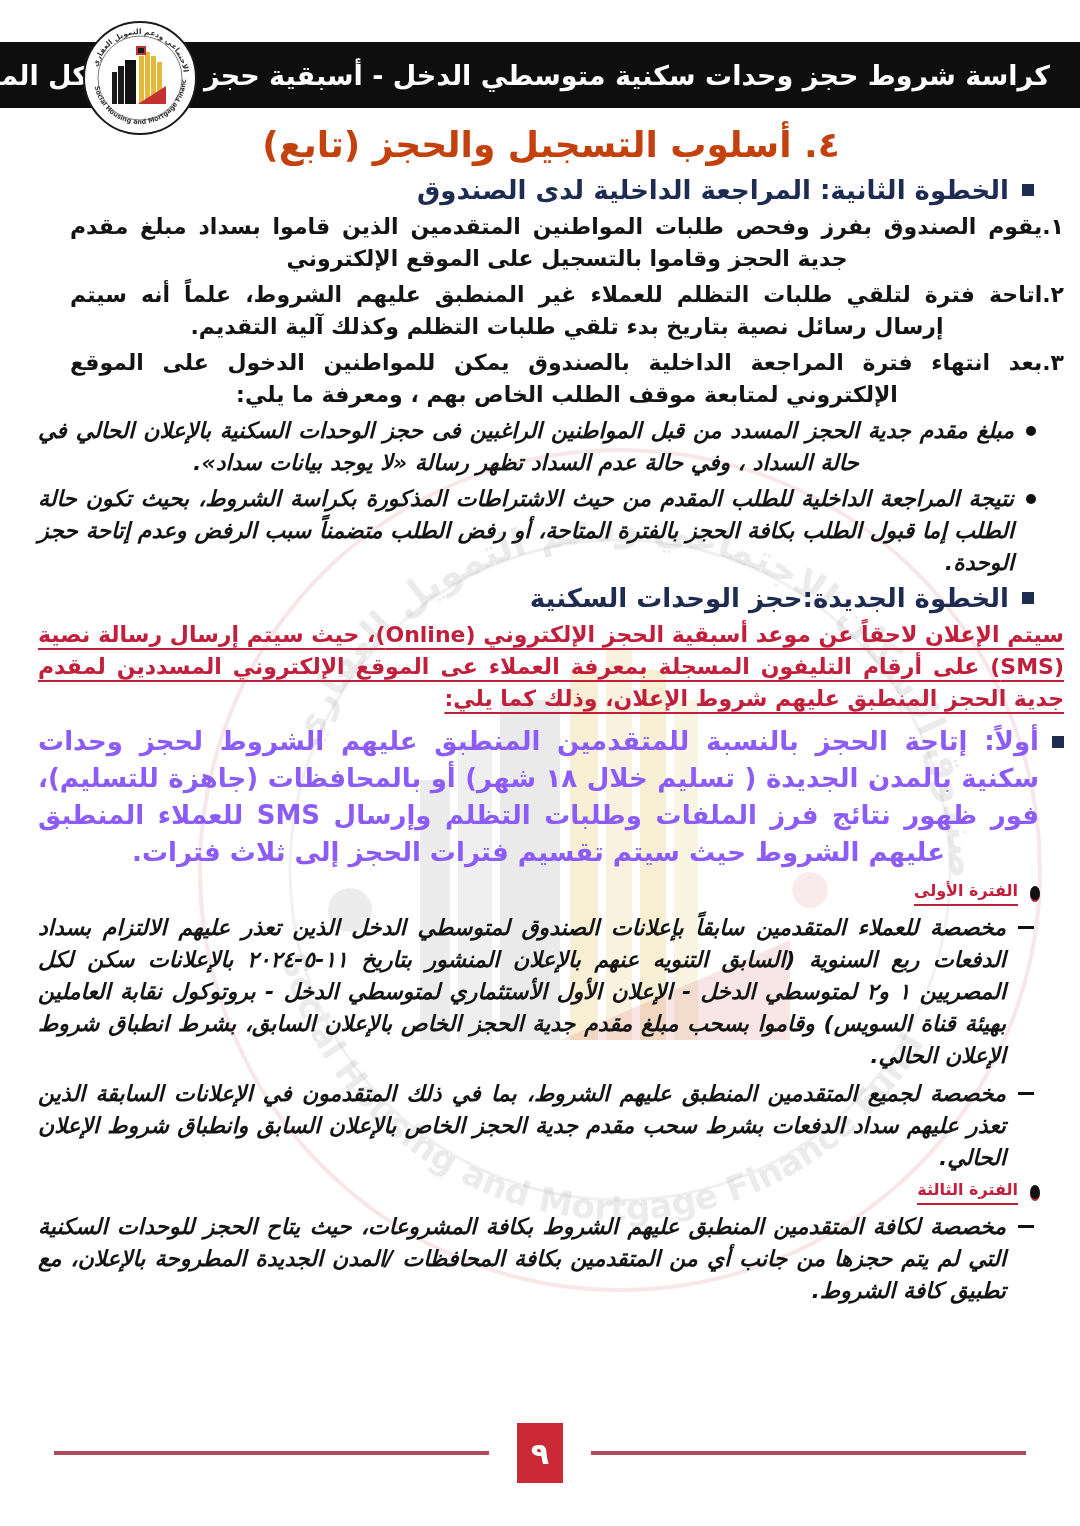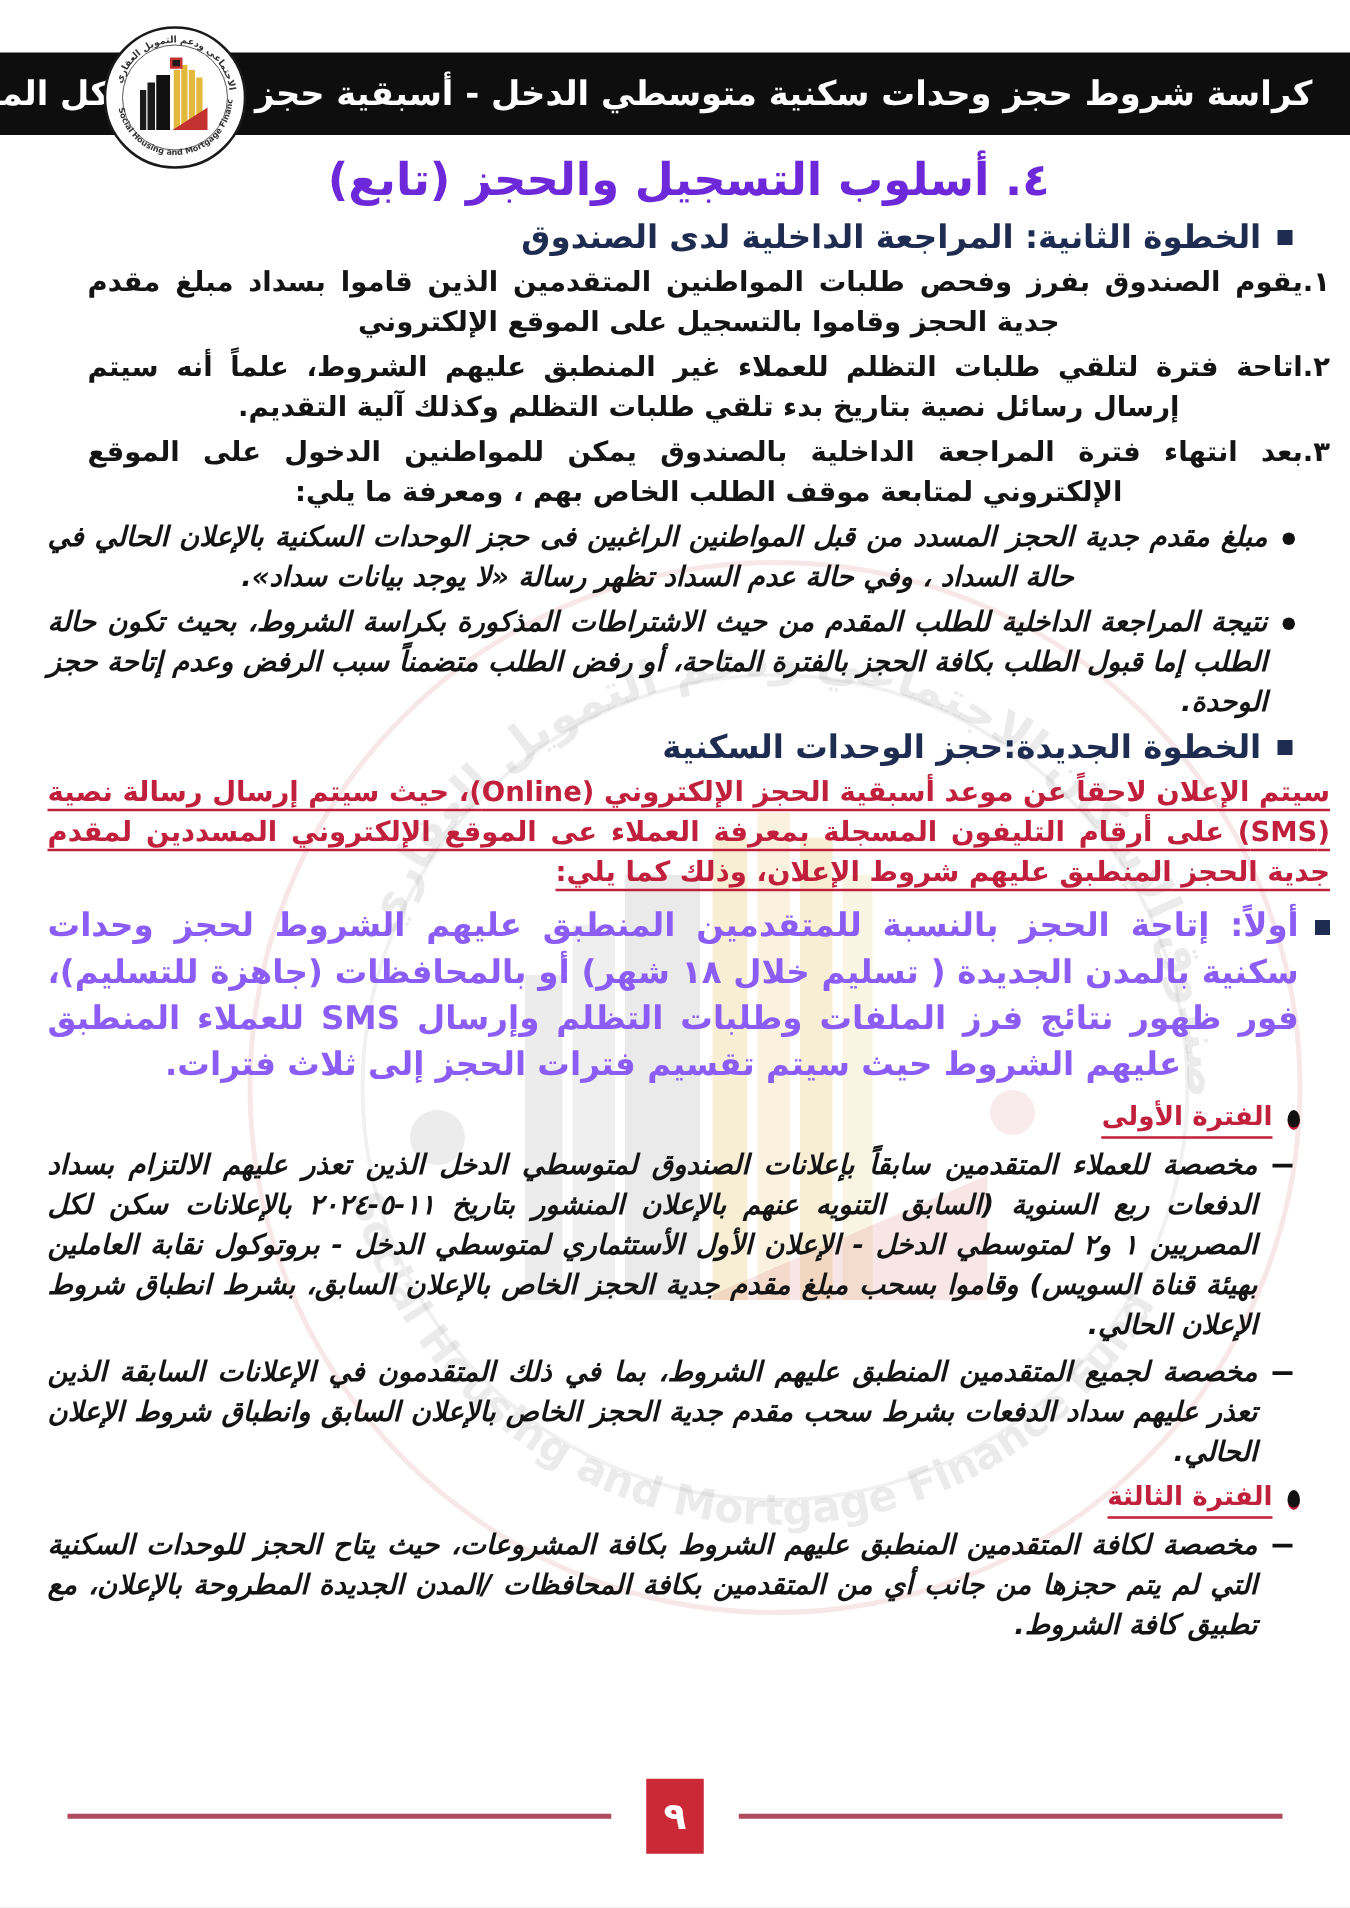--- a/index.html
+++ b/index.html
@@ -28,21 +28,21 @@
   .logo{position:absolute;left:82px;top:20px;width:116px;height:116px;}
   
   .content{
     position:absolute;left:0;top:118px;width:1080px;
     box-sizing:border-box;
     padding:0 16px 0 38px;
     direction:rtl;
   }
   .page-title{
     text-align:center;
-    color:#6d28d9;font-size:36px;font-weight:700;
+    color:#c2410c;font-size:36px;font-weight:700;
     margin:6px 0 10px 0;
   }
   .step-heading{
     display:flex;align-items:center;gap:13px;
     color:#1f2c52;font-size:26px;font-weight:700;
     margin:2px 30px 6px 0;
   }
   .sq{width:12px;height:12px;background:#1f2c52;flex:0 0 auto;}
   p.body{
     margin:0 0 4px 0;
@@ -67,21 +67,21 @@
   .clause p{
     margin:0;color:#8b5cf6;font-size:26px;font-weight:700;line-height:37px;
     text-align:justify;text-align-last:center;
   }
   .period-head{
     display:flex;align-items:center;gap:12px;
     margin:6px 24px 6px 0;
   }
   .period-head .dot{width:10px;height:10px;border-radius:50%;background:#111;flex:0 0 auto;}
   .period-head span{
-    color:#c0203b;font-size:21px;font-weight:700;
+    color:#c0203b;font-size:16px;font-weight:700;
     border-bottom:2px solid #c0203b;padding-bottom:4px;
   }
   .period-body{display:flex;gap:12px;margin:0 30px 6px 0;font-style:italic;}
   .period-body .dash{width:16px;height:3px;background:#111;flex:0 0 auto;margin-top:14px;}
   .period-body p{margin:0;}
   
   .footer{
     position:absolute;left:0;top:1418px;width:1080px;height:70px;
     display:flex;align-items:center;justify-content:center;gap:28px;
   }

